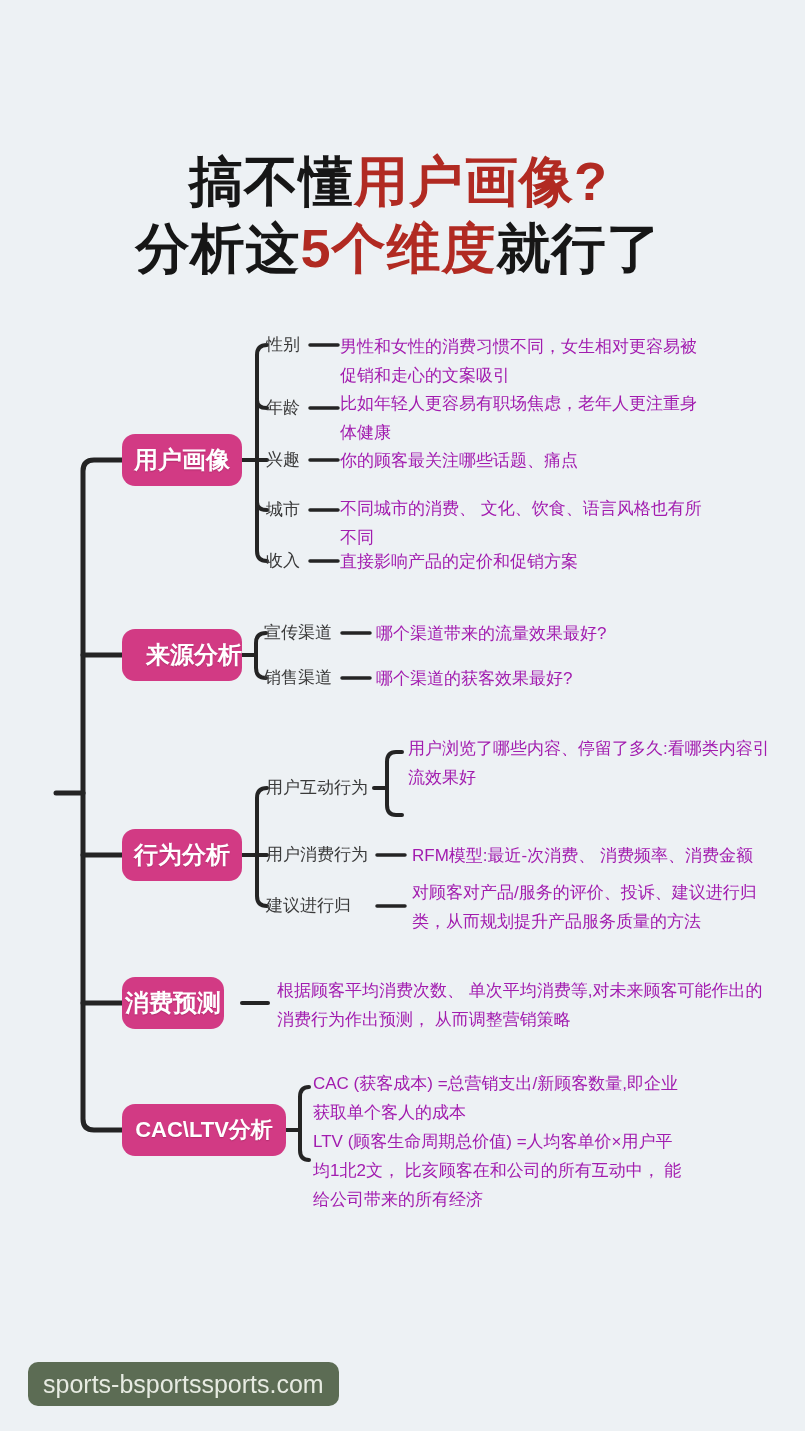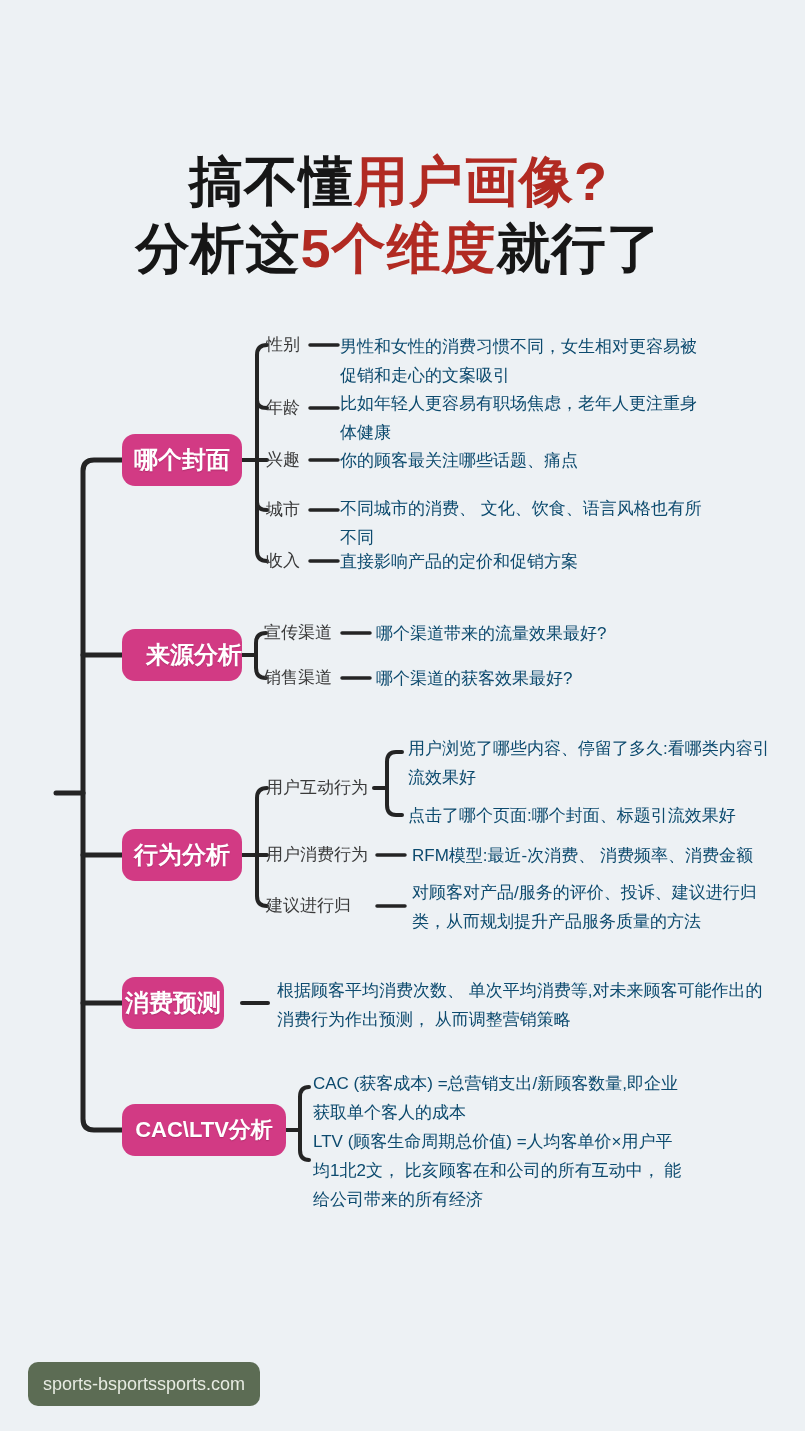--- a/index.html
+++ b/index.html
@@ -25,26 +25,26 @@
     color:#ffffff; font-weight:bold; font-size:24px;
     display:flex; align-items:center; justify-content:center;
     text-shadow:0 1px 1px rgba(120,20,70,.35);
   }
   .sublabel {
     position:absolute; height:28px; line-height:28px;
     font-size:17px; color:#3a3a3a; white-space:nowrap;
   }
   .desc {
     position:absolute; font-size:17px; line-height:29px;
-    color:#0c4a6e; white-space:pre-line;
+    color:#a21caf; white-space:pre-line;
   }
   .watermark {
     position:absolute; left:28px; top:1362px; height:44px;
     background:#5c6c54; border-radius:10px;
-    color:#e7ebe2; font-size:18px; line-height:44px;
+    color:#e7ebe2; font-size:25px; line-height:44px;
     padding:0 15px; white-space:nowrap;
   }
 </style>
 </head>
 <body>
 
 <div id="canvas">
 
   <svg id="lines" viewBox="0 0 805 1431" fill="none" stroke="#242424" stroke-linecap="round">
 
@@ -93,21 +93,21 @@
       <path d="M 377 855 H 405"></path>
       <path d="M 377 906 H 405"></path>
     </g>
   </svg>
 
   <div class="title">
     <div><span class="t-black">搞不懂</span><span class="t-red">用户画像?</span></div>
     <div><span class="t-black">分析这</span><span class="t-red">5个维度</span><span class="t-black">就行了</span></div>
   </div>
 
-  <div class="node" style="left:122px; top:434px; width:120px;">哪个封面</div>
+  <div class="node" style="left:122px; top:434px; width:120px;">用户画像</div>
   <div class="node" style="left:122px; top:629px; width:120px;padding-left:24px;">来源分析</div>
   <div class="node" style="left:122px; top:829px; width:120px;">行为分析</div>
   <div class="node" style="left:122px; top:977px; width:102px;">消费预测</div>
   <div class="node" style="left:122px; top:1104px; width:164px; font-size:22px;">CAC\LTV分析</div>
 
   <div class="sublabel" style="left:266px; top:331px;">性别</div>
   <div class="desc" style="left:340px; top:332px;">男性和女性的消费习惯不同，女生相对更容易被
 促销和走心的文案吸引</div>
 
   <div class="sublabel" style="left:266px; top:394px;">年龄</div>
@@ -126,21 +126,20 @@
 
   <div class="sublabel" style="left:264px; top:619px;">宣传渠道</div>
   <div class="desc" style="left:376px; top:619px;">哪个渠道带来的流量效果最好?</div>
 
   <div class="sublabel" style="left:264px; top:664px;">销售渠道</div>
   <div class="desc" style="left:376px; top:664px;">哪个渠道的获客效果最好?</div>
 
   <div class="sublabel" style="left:266px; top:774px;">用户互动行为</div>
   <div class="desc" style="left:408px; top:734px;">用户浏览了哪些内容、停留了多久:看哪类内容引
 流效果好</div>
-  <div class="desc" style="left:408px; top:801px;">点击了哪个页面:哪个封面、标题引流效果好</div>
 
   <div class="sublabel" style="left:266px; top:841px;">用户消费行为</div>
   <div class="desc" style="left:412px; top:841px;">RFM模型:最近-次消费、 消费频率、消费金额</div>
 
   <div class="sublabel" style="left:266px; top:892px;">建议进行归</div>
   <div class="desc" style="left:412px; top:878px;">对顾客对产品/服务的评价、投诉、建议进行归
 类，从而规划提升产品服务质量的方法</div>
 
   <div class="desc" style="left:277px; top:976px;">根据顾客平均消费次数、 单次平均消费等,对未来顾客可能作出的
 消费行为作出预测， 从而调整营销策略</div>

